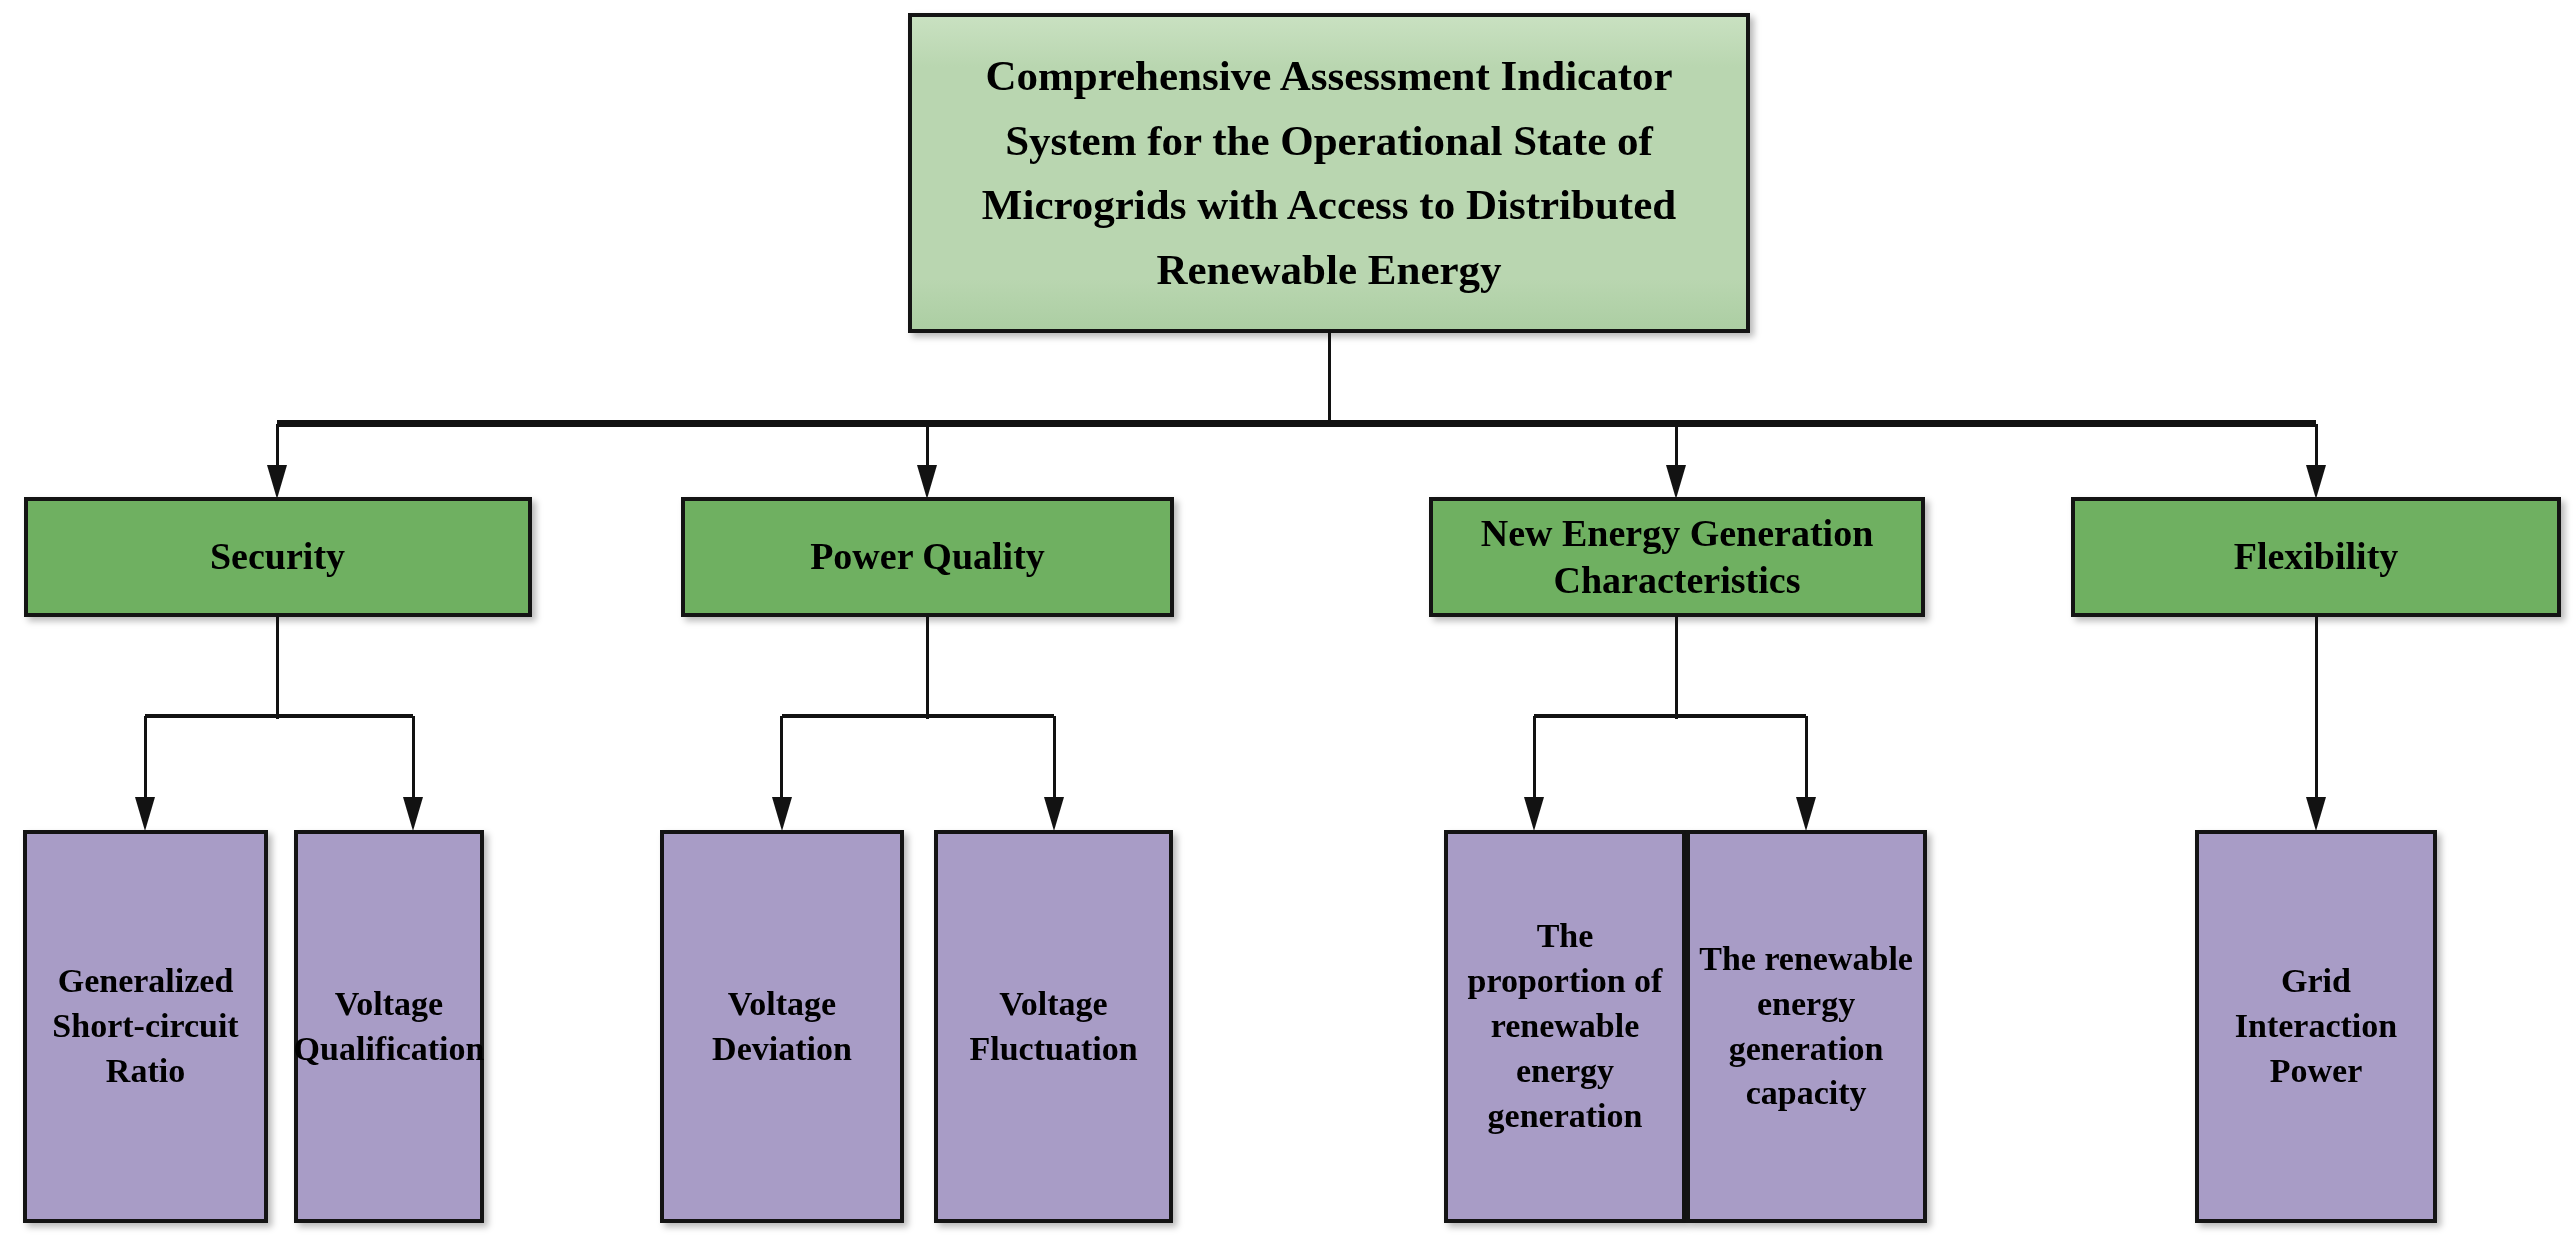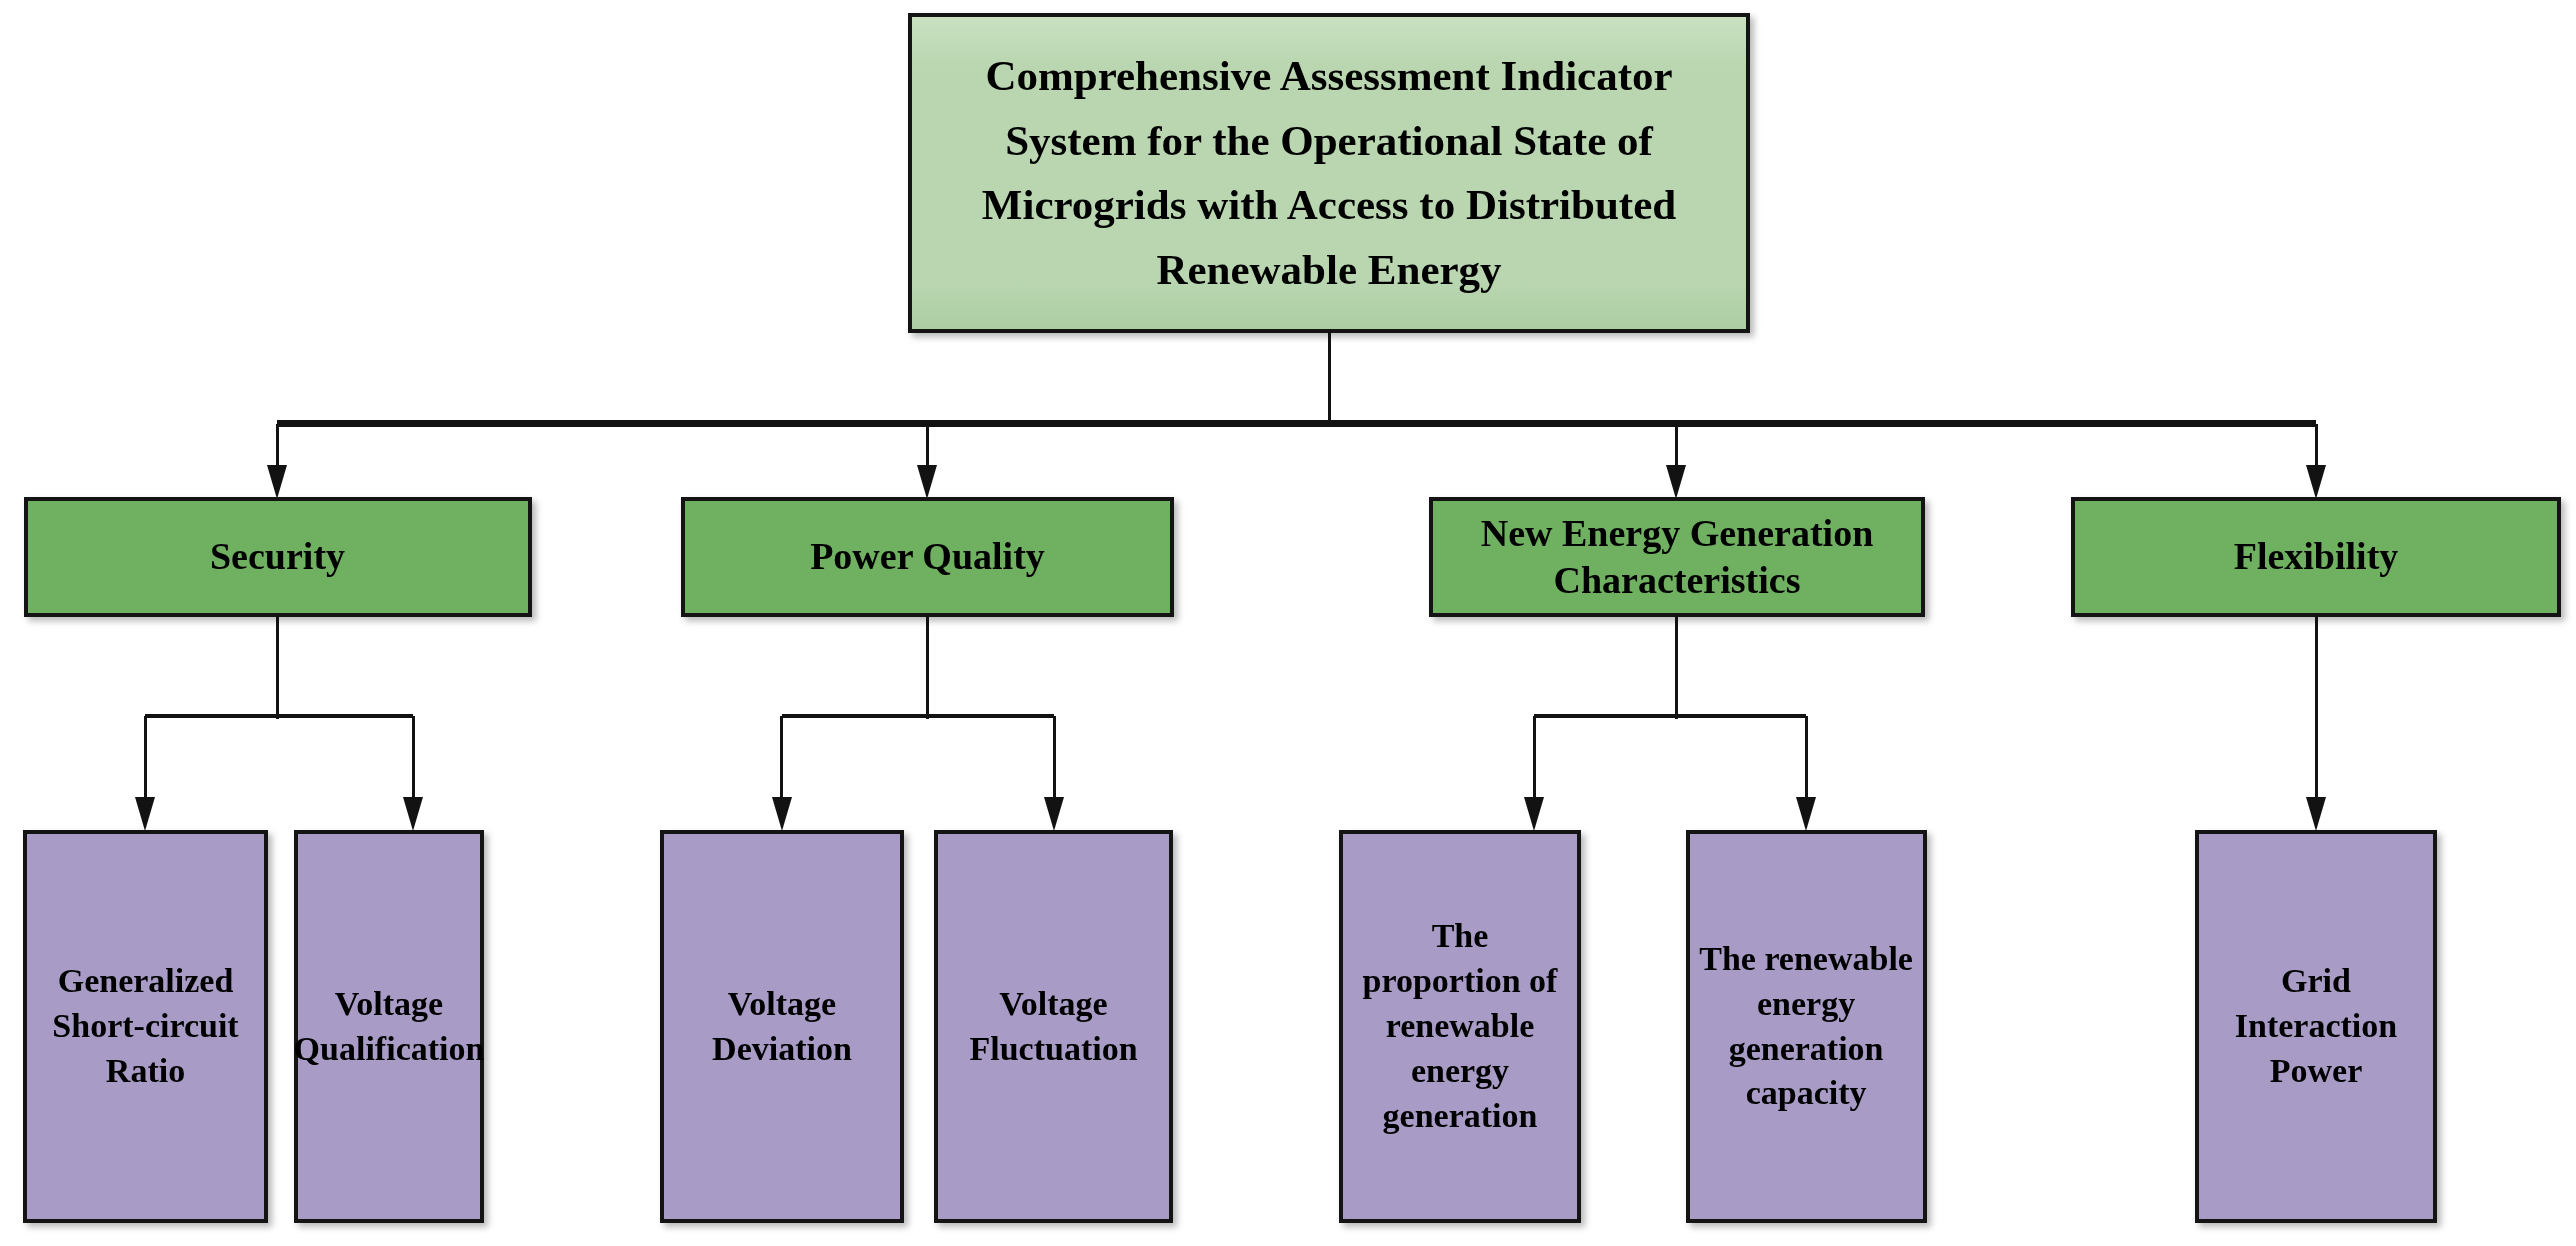--- a/index.html
+++ b/index.html
@@ -124,21 +124,21 @@
   </div>
   <div class="box leaf" style="left:294px; top:830px; width:190px; height:393px;">
     <span>Voltage Qualification</span>
   </div>
   <div class="box leaf" style="left:660px; top:830px; width:244px; height:393px;">
     <span>Voltage Deviation</span>
   </div>
   <div class="box leaf" style="left:934px; top:830px; width:239px; height:393px;">
     <span>Voltage Fluctuation</span>
   </div>
-  <div class="box leaf" style="left:1339px; top:830px; width:242px; height:393px;">
+  <div class="box leaf" style="left:1444px; top:830px; width:242px; height:393px;">
     <span>The proportion of renewable energy generation</span>
   </div>
   <div class="box leaf" style="left:1686px; top:830px; width:241px; height:393px;padding-left:8px;">
     <span>The renewable energy generation capacity</span>
   </div>
   <div class="box leaf" style="left:2195px; top:830px; width:242px; height:393px;">
     <span>Grid Interaction Power</span>
   </div>
 
 </div>

